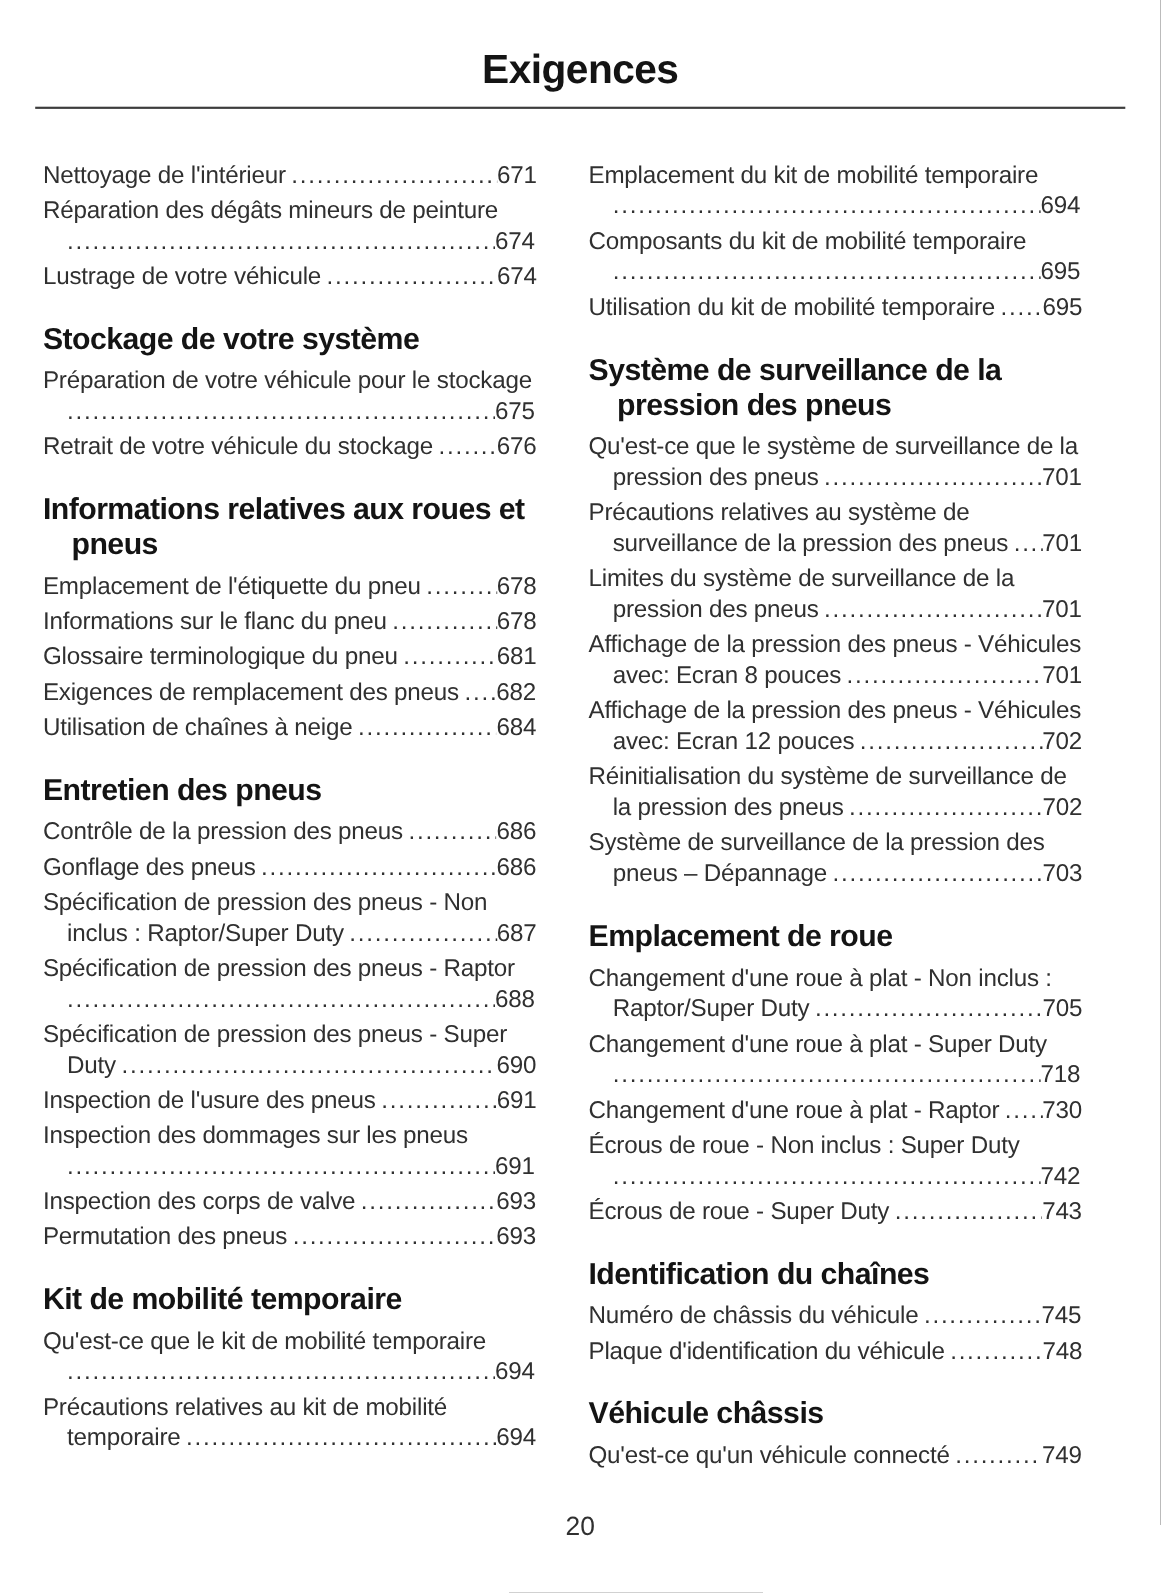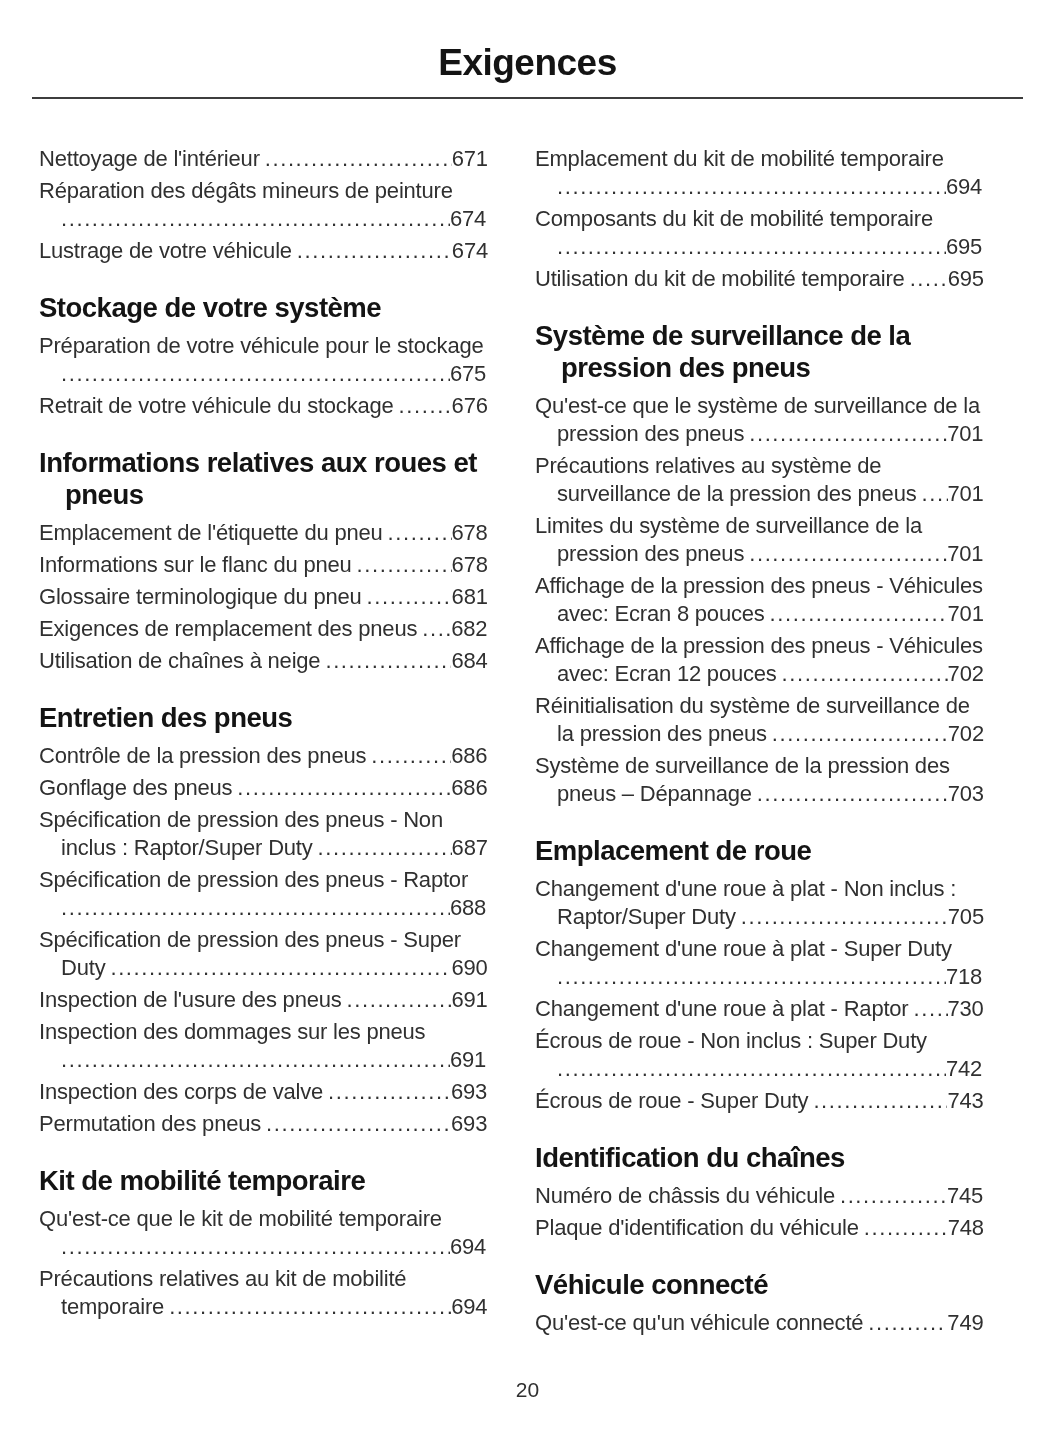--- a/index.html
+++ b/index.html
@@ -79,21 +79,21 @@
   .toc-num{
     white-space:nowrap;
     text-align:right;
   }
   .footer{
     position:absolute;
     left:0;
     bottom:46px;
     width:100%;
     text-align:center;
-    font-size:21px;
+    font-size:24px;
     color:var(--text,#303030);
   }
 </style>
 </head>
 <body>
 
 <div class="page">
   <h1 class="title">Exigences</h1>
   <hr class="rule">
   <div class="columns">
@@ -138,18 +138,18 @@
         <div class="toc-entry"><span class="toc-label">Système de surveillance de la pression des pneus – Dépannage</span><span class="toc-leader" style="width: 191px; margin-left: 5px;">............................................................................................................................................................................................................................</span><span class="toc-num">703</span></div>
         <div class="toc-heading">Emplacement de roue</div>
         <div class="toc-entry"><span class="toc-label">Changement d'une roue à plat - Non inclus : Raptor/Super Duty</span><span class="toc-leader" style="width: 207px; margin-left: 5px;">............................................................................................................................................................................................................................</span><span class="toc-num">705</span></div>
         <div class="toc-entry"><span class="toc-label">Changement d'une roue à plat - Super Duty</span><span class="toc-leader" style="width: 389px; margin-left: 0px;">............................................................................................................................................................................................................................</span><span class="toc-num">718</span></div>
         <div class="toc-entry"><span class="toc-label">Changement d'une roue à plat - Raptor</span><span class="toc-leader" style="width: 34px; margin-left: 5px;">............................................................................................................................................................................................................................</span><span class="toc-num">730</span></div>
         <div class="toc-entry"><span class="toc-label">Écrous de roue - Non inclus : Super Duty</span><span class="toc-leader" style="width: 389px; margin-left: 0px;">............................................................................................................................................................................................................................</span><span class="toc-num">742</span></div>
         <div class="toc-entry"><span class="toc-label">Écrous de roue - Super Duty</span><span class="toc-leader" style="width: 134px; margin-left: 5px;">............................................................................................................................................................................................................................</span><span class="toc-num">743</span></div>
         <div class="toc-heading">Identification du chaînes</div>
         <div class="toc-entry"><span class="toc-label">Numéro de châssis du véhicule</span><span class="toc-leader" style="width: 107px; margin-left: 5px;">............................................................................................................................................................................................................................</span><span class="toc-num">745</span></div>
         <div class="toc-entry"><span class="toc-label">Plaque d'identification du véhicule</span><span class="toc-leader" style="width: 84px; margin-left: 5px;">............................................................................................................................................................................................................................</span><span class="toc-num">748</span></div>
-        <div class="toc-heading">Véhicule connecté</div>
+        <div class="toc-heading">Véhicule châssis</div>
         <div class="toc-entry"><span class="toc-label">Qu'est-ce qu'un véhicule connecté</span><span class="toc-leader" style="width: 79px; margin-left: 5px;">............................................................................................................................................................................................................................</span><span class="toc-num">749</span></div>
       </div>
   </div>
   <div class="footer">20</div>
 </div>
 
 </body></html>

